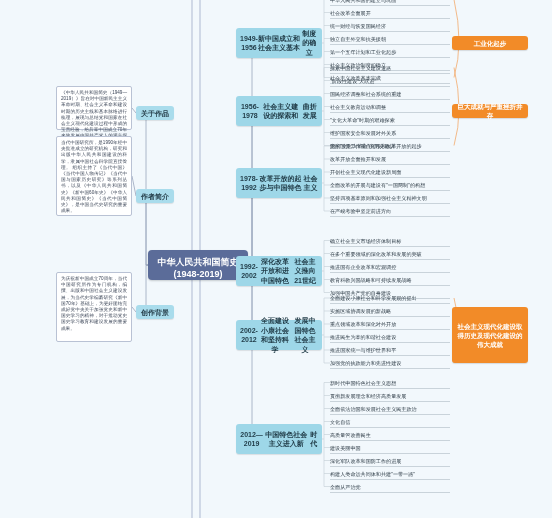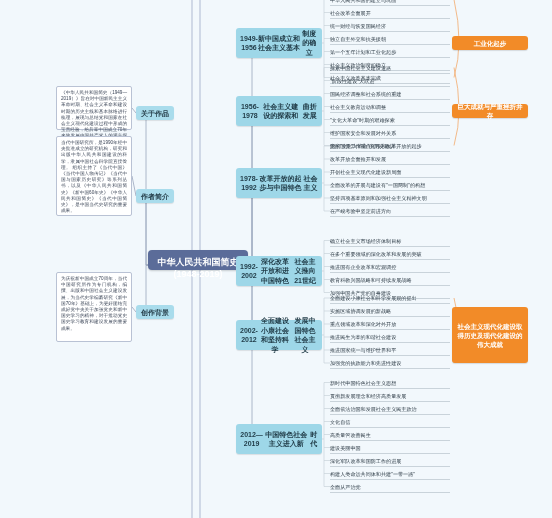--- a/index.html
+++ b/index.html
@@ -162,21 +162,21 @@
       <path d="M324 434.5 L330 434.5" stroke="#c9d3da" stroke-width="0.7" fill="none"></path>
       <path d="M324 447.5 L330 447.5" stroke="#c9d3da" stroke-width="0.7" fill="none"></path>
       <path d="M324 460.5 L330 460.5" stroke="#c9d3da" stroke-width="0.7" fill="none"></path>
       <path d="M324 473.5 L330 473.5" stroke="#c9d3da" stroke-width="0.7" fill="none"></path>
       <path d="M324 486.5 L330 486.5" stroke="#c9d3da" stroke-width="0.7" fill="none"></path>
       <path d="M324 382.5 L324 486.5" stroke="#c9d3da" stroke-width="0.7" fill="none"></path>
       <path d="M322 439 L324 439" stroke="#c9d3da" stroke-width="0.7" fill="none"></path>
       <path d="M192 0 L192 518" stroke="#b9c4d8" stroke-width="1.2" fill="none"></path>
       <path d="M200 0 L200 518" stroke="#b9c4d8" stroke-width="1.2" fill="none"></path>
     </svg>
-<div class="root node" style="left: 148px; top: 250px; width: 100px; height: 20px;">
+<div class="root node" style="left: 148px; top: 250px; width: 100px; height: 30px;">
       <div>中华人民共和国简史</div>
       <div>(1948-2019)</div>
     </div>
     <div class="lbl-blue node" style="left: 136px; top: 106px; width: 38px; height: 14px;">关于作品</div>
     <div class="descbox node" style="left: 56px; top: 86px; width: 76px; height: 44px;">《中华人民共和国简史（1949—2019）》旨在对中国新民主主义革命时期、社会主义革命和建设时期的历史主线和基本脉络进行梳理，展现与总结党和国家在社会主义现代化建设过程中形成的宝贵经验，给后辈中国成立70年来的发展中国共产党人的艰辛探索，是继承和发扬中华人民共和国史学习研究的重要基础。</div>
     <div class="lbl-blue node" style="left: 136px; top: 189px; width: 38px; height: 14px;">作者简介</div>
     <div class="descbox node" style="left: 56px; top: 136px; width: 76px; height: 80px;">当代中国研究所，是1990年经中央批准成立的研究机构，研究和出版中华人民共和国建设的科学，隶属中国社会科学院直接管理。
 组织主持了《当代中国》《当代中国人物传记》《当代中国与国家历史研究》等系列丛书，以及《中华人民共和国简史》《新中国60年史》《中华人民共和国简史》《当代中国简史》，是中国当代史研究的重要成果。</div>
     <div class="lbl-blue node" style="left: 136px; top: 305px; width: 38px; height: 14px;">创作背景</div>
     <div class="descbox node" style="left: 56px; top: 272px; width: 76px; height: 70px;">为庆祝新中国成立70周年，当代中国研究所作为专门机构，编撰、出版和中国社会主义建设发展，为当代史学编纂研究《新中国70年》基础上，为更好团结完成好党中央关于加强党史和新中国史学习的精神，对于推动党史国史学习教育和建设发展的重要成果。</div>

